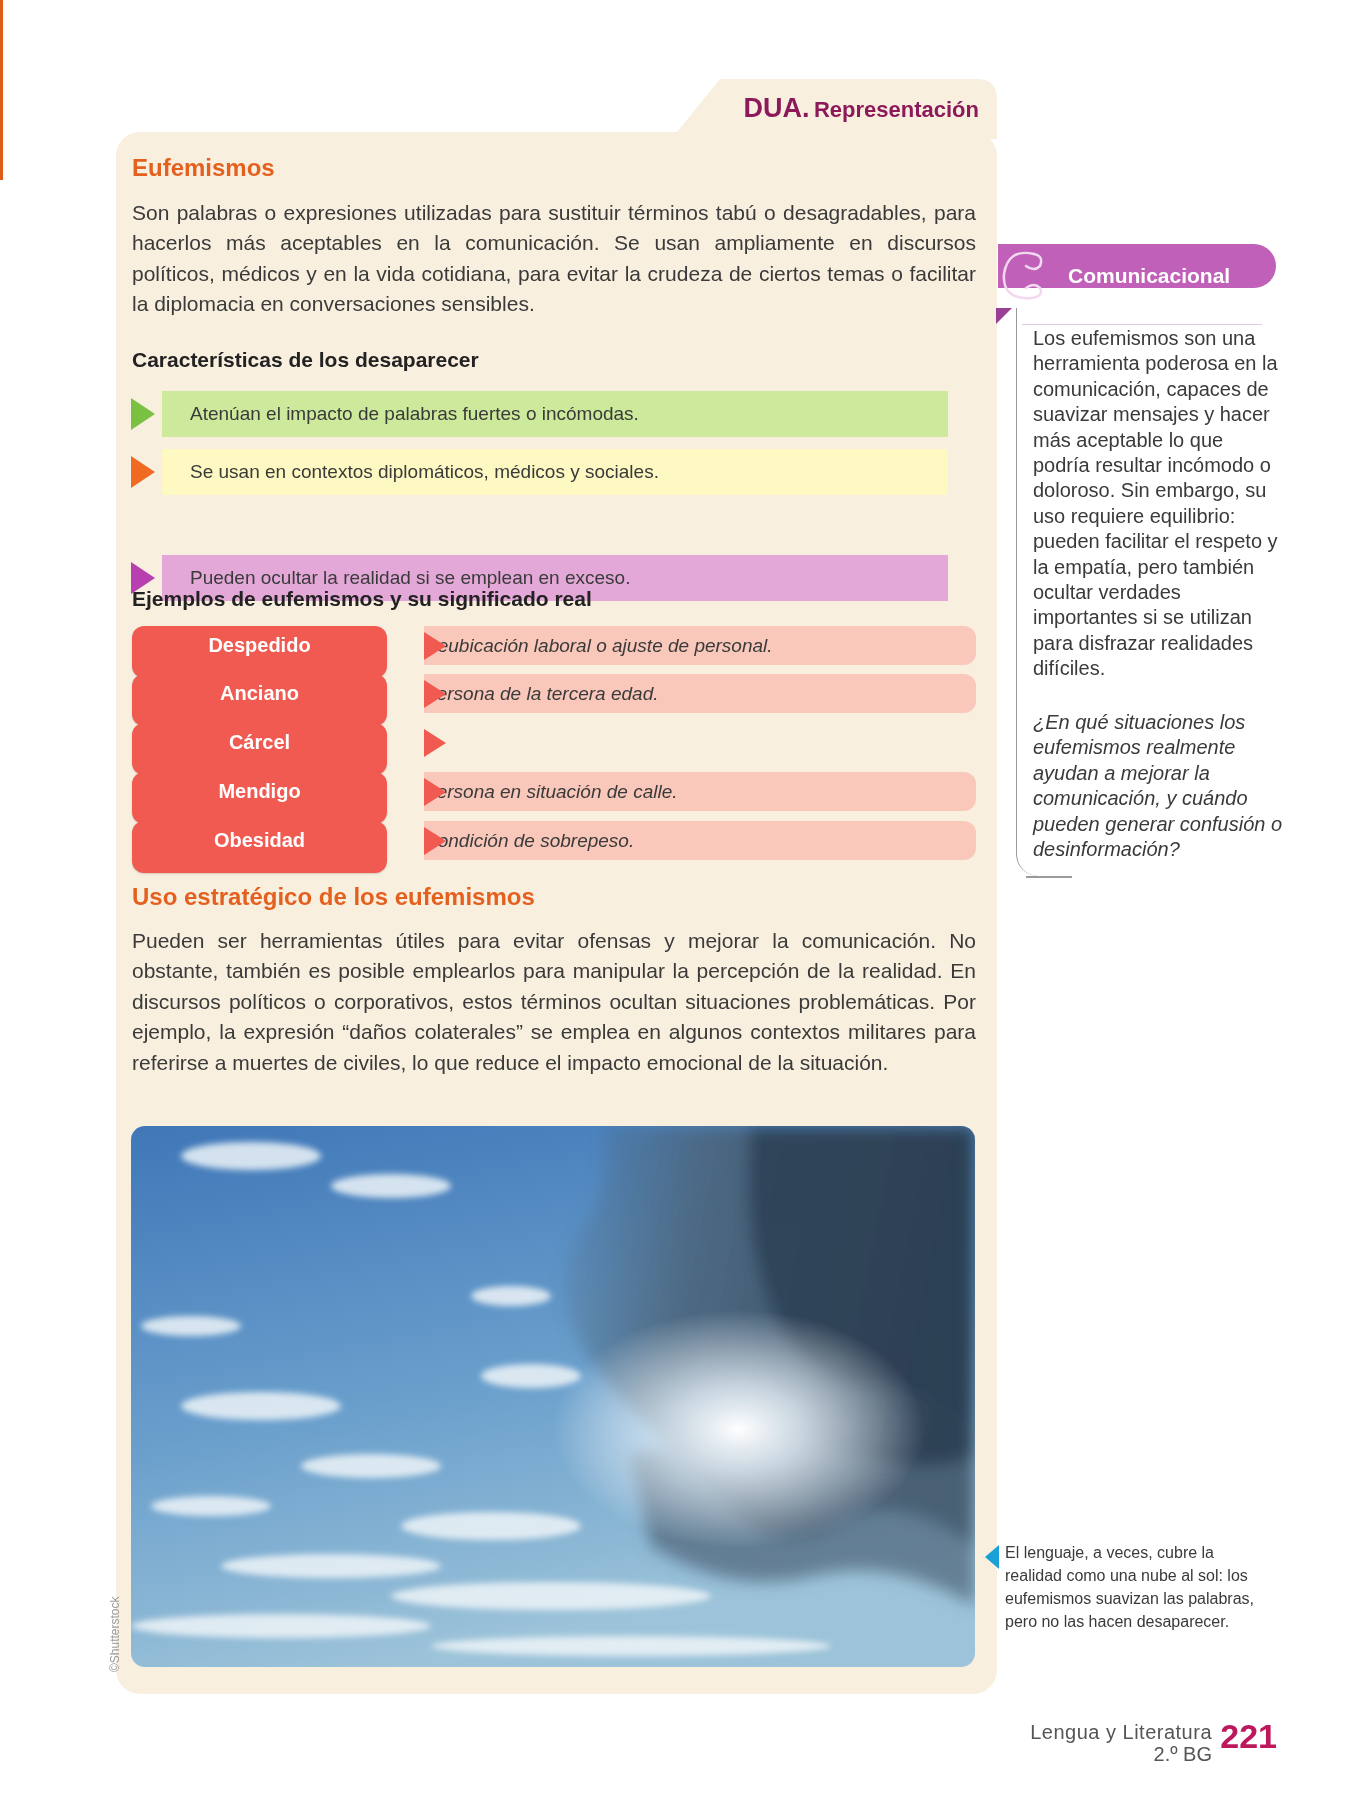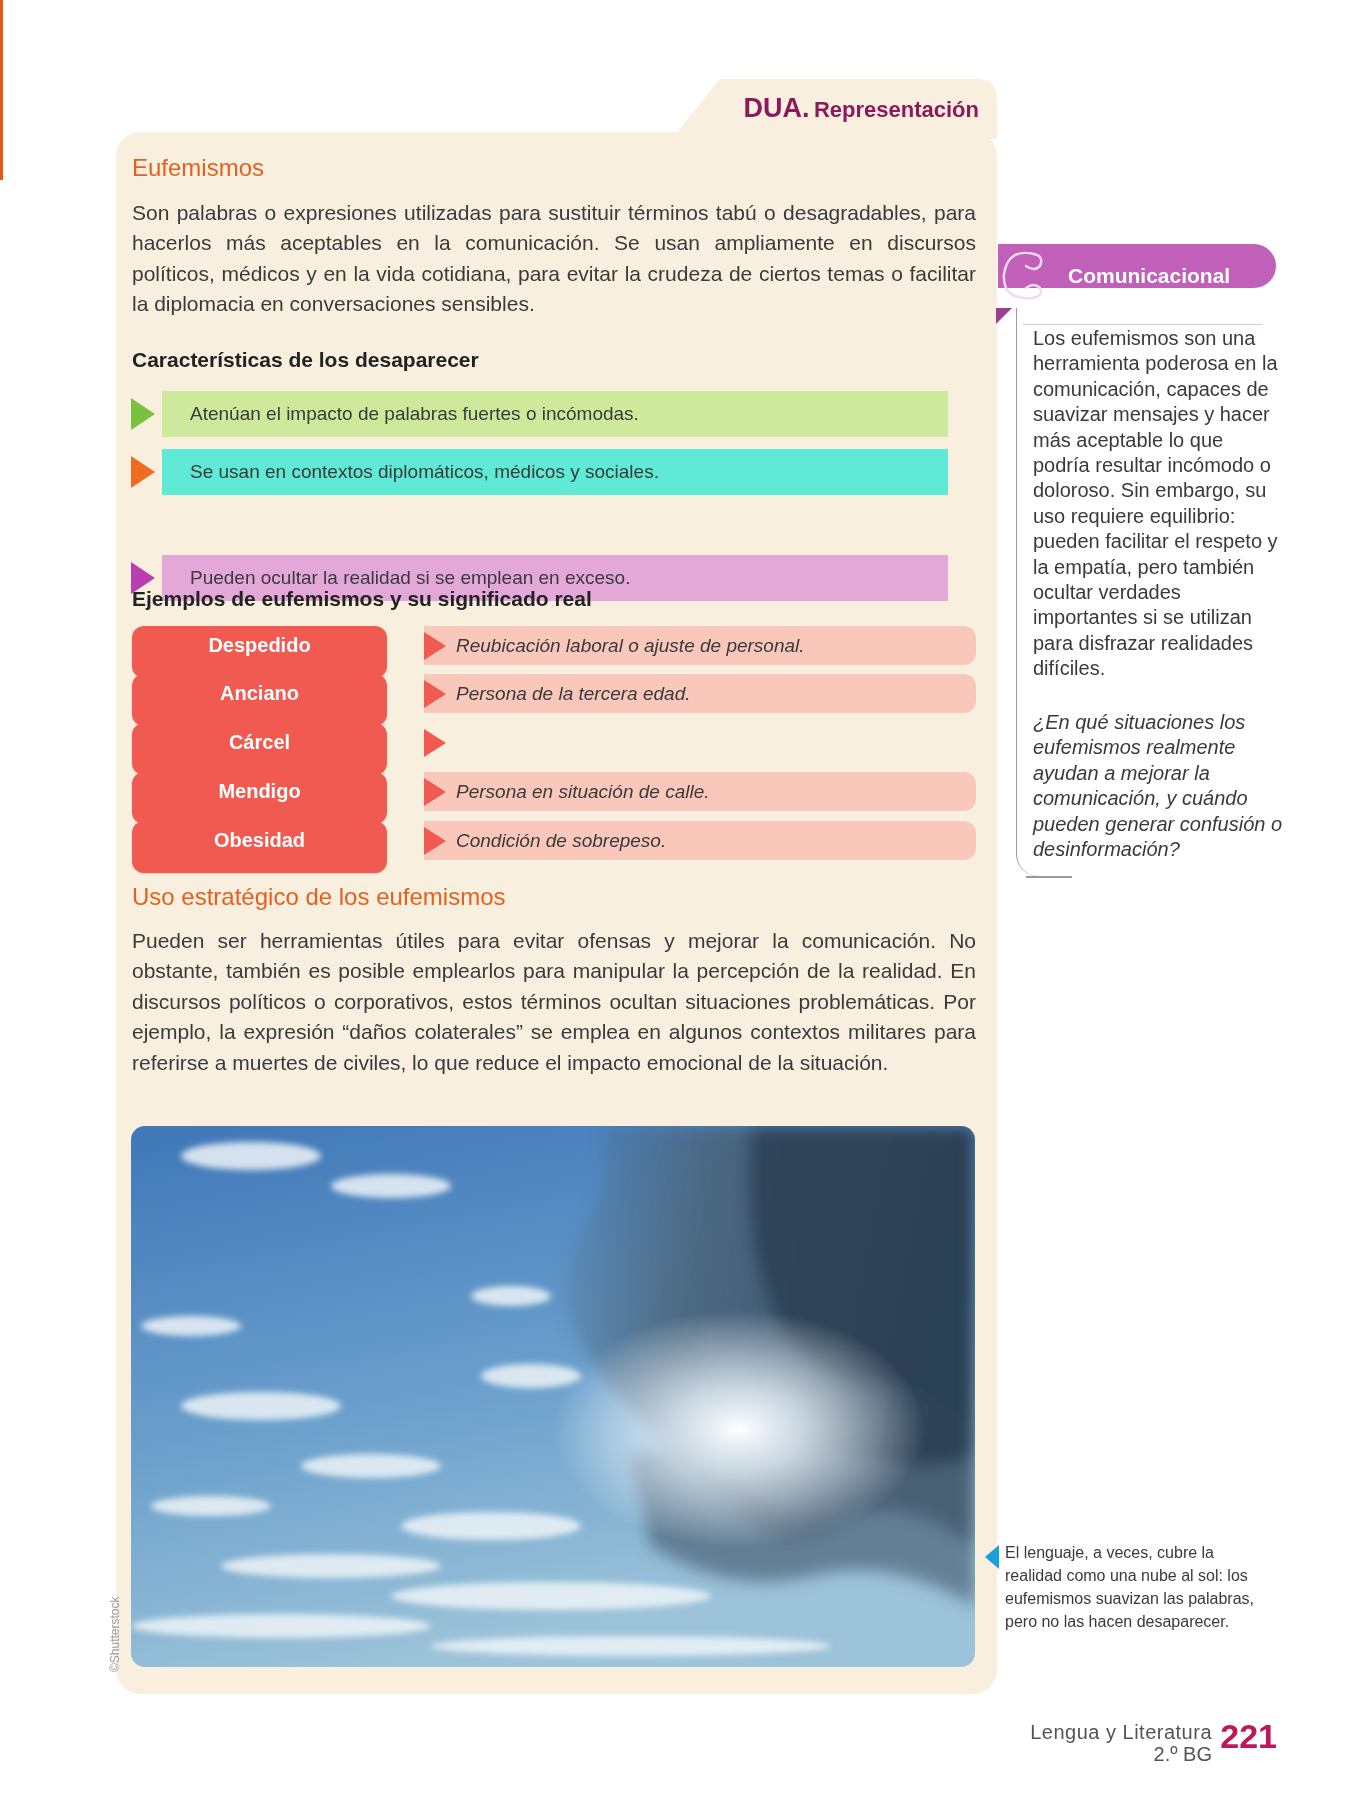--- a/index.html
+++ b/index.html
@@ -9,31 +9,31 @@
   .accent-line { position: absolute; left: 0; top: 0; width: 3px; height: 180px; background: #e05a1e; }
 
   
   .card { position: absolute; left: 116px; top: 132px; width: 881px; height: 1562px; background: #f9efdf; border-radius: 24px; }
   .tab { position: absolute; left: 673px; top: 79px; width: 324px; height: 60px; }
   .tab svg { position: absolute; left: 0; top: 0; }
   .tab-title { position: absolute; right: 18px; top: 14px; color: #8c1a5a; white-space: nowrap; }
   .tab-title .b1 { font-size: 27px; font-weight: bold; }
   .tab-title .b2 { font-size: 22px; font-weight: bold; }
 
-  .h-orange { position: absolute; color: #e4601f; font-weight: normal; font-size: 24px; }
+  .h-orange { position: absolute; color: #e4601f; font-weight: bold; font-size: 24px; }
   .h-dark { position: absolute; color: #222; font-weight: bold; font-size: 21px; }
   .para { position: absolute; font-size: 21px; line-height: 30.4px; text-align: justify; color: #3a3a3a; }
 
   .feat { position: absolute; left: 131px; width: 817px; height: 46px; }
   .feat .arrow { position: absolute; left: 0; top: 7px; width: 0; height: 0; border-top: 16px solid transparent; border-bottom: 16px solid transparent; border-left: 24px solid; }
   .feat .pill { position: absolute; left: 31px; top: 0; width: 786px; height: 46px; border-radius: 0; padding-left: 28px; font-size: 19px; line-height: 46px; color: #3a3a3a; }
 
   .ex { position: absolute; left: 132px; width: 844px; height: 39px; }
   .ex .word { position: absolute; left: 0; top: 0; width: 255px; height: 52px; background: #f05a50; border-radius: 12px; color: #fff; font-weight: bold; font-size: 20px; line-height: 39px; text-align: center; box-shadow: 0 1px 2px rgba(0,0,0,0.15); }
-  .ex .meaning { position: absolute; left: 292px; top: 0; width: 552px; height: 39px; background: #f9c8bb; border-radius: 0 12px 12px 0; font-style: italic; font-size: 19px; line-height: 39px; padding-left: 32px; color: #3a3a3a; }
+  .ex .meaning { position: absolute; left: 292px; top: 0; width: 552px; height: 39px; background: #f9c8bb; border-radius: 0 12px 12px 0; font-style: italic; font-size: 19px; line-height: 39px; color: #3a3a3a; }
   .ex .tri { position: absolute; left: 292px; top: 6px; width: 0; height: 0; border-top: 14px solid transparent; border-bottom: 14px solid transparent; border-left: 22px solid #f05a50; }
 
   .photo { position: absolute; left: 131px; top: 1126px; width: 844px; height: 541px; border-radius: 14px; overflow: hidden; }
   .photo svg { display: block; }
 
   .credit { position: absolute; left: 108px; top: 1672px; transform-origin: left top; transform: rotate(-90deg); font-size: 12px; color: #9a9a9a; white-space: nowrap; }
 
   
   .side-head { position: absolute; left: 998px; top: 244px; width: 278px; height: 44px; background: #c060b8; border-radius: 0 28px 28px 0; }
   .side-head .ctab { position: absolute; left: -2px; top: 0; width: 20px; height: 80px; }
@@ -71,21 +71,21 @@
 <div class="para" style="left:132px; top:198px; width:844px;">Son palabras o expresiones utilizadas para sustituir términos tabú o desagradables, para hacerlos más aceptables en la comunicación. Se usan ampliamente en discursos políticos, médicos y en la vida cotidiana, para evitar la crudeza de ciertos temas o facilitar la diplomacia en conversaciones sensibles.</div>
 
 <div class="h-dark" style="left:132px; top:348px;">Características de los desaparecer</div>
 
 <div class="feat" style="top:391px;">
   <div class="arrow" style="border-left-color: rgb(122, 193, 66);"></div>
   <div class="pill" style="background: rgb(204, 233, 156);">Atenúan el impacto de palabras fuertes o incómodas.</div>
 </div>
 <div class="feat" style="top:449px;">
   <div class="arrow" style="border-left-color: rgb(240, 106, 34);"></div>
-  <div class="pill" style="background: #5eead4;">Se usan en contextos diplomáticos, médicos y sociales.</div>
+  <div class="pill" style="background: #fef9c3;">Se usan en contextos diplomáticos, médicos y sociales.</div>
 </div>
 <div class="feat" style="top:507px;margin-top:48px;">
   <div class="arrow" style="border-left-color: rgb(184, 63, 176);"></div>
   <div class="pill" style="background: rgb(227, 168, 216);">Pueden ocultar la realidad si se emplean en exceso.</div>
 </div>
 
 <div class="h-dark" style="left:132px; top:587px;">Ejemplos de eufemismos y su significado real</div>
 
 <div class="ex" style="top:626px;">
   <div class="word">Despedido</div>

